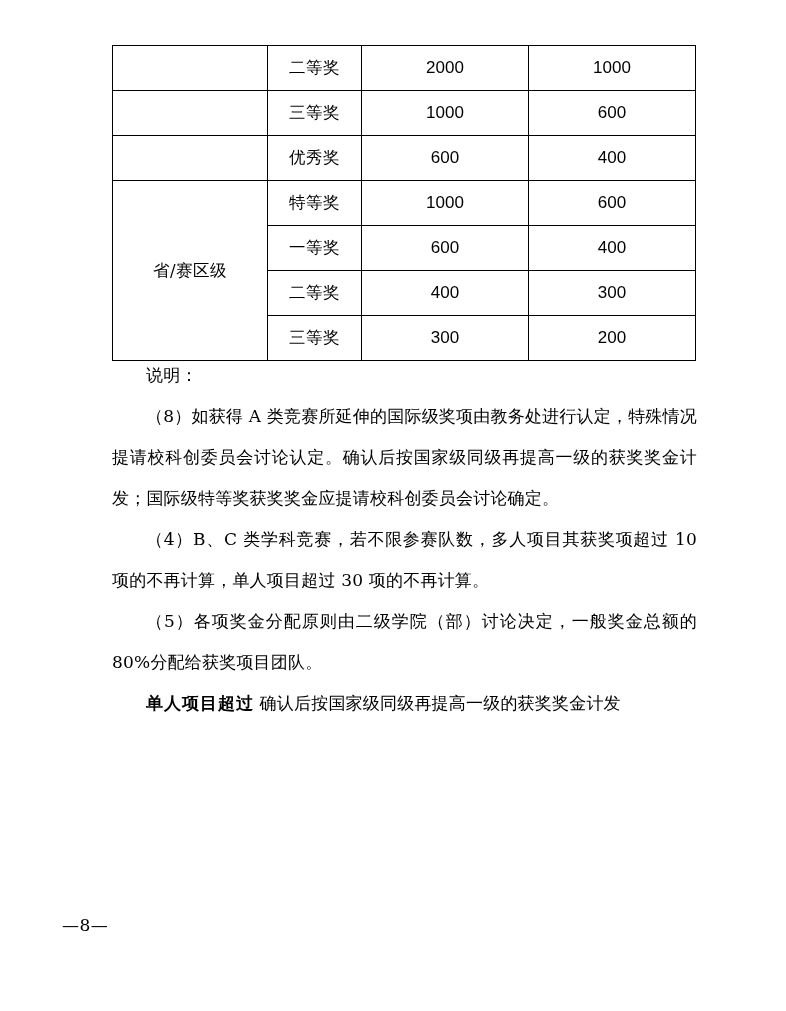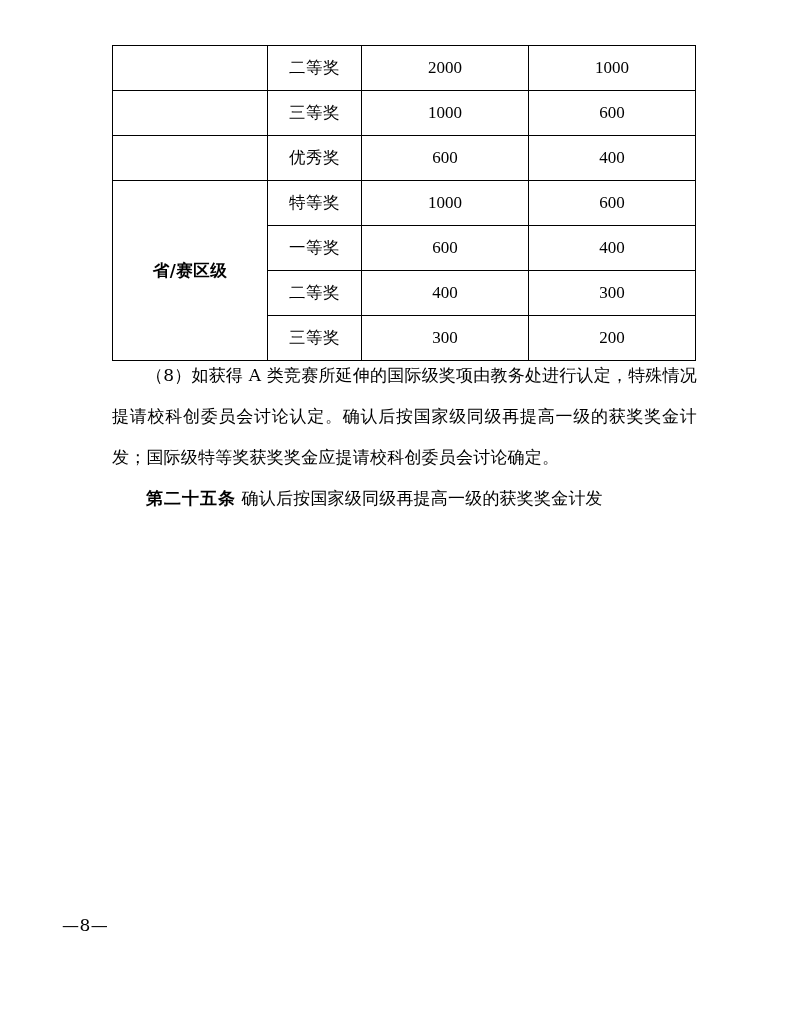--- a/index.html
+++ b/index.html
@@ -33,38 +33,37 @@
   .award-table td {
     border: 1px solid #000000;
     text-align: center;
     vertical-align: middle;
     height: 42px;
     font-size: 16.5px;
     font-family: "DejaVu Serif", "Liberation Serif", serif;
     letter-spacing: 0.5px;
   }
   .award-table td.num {
-    font-family: Liberation Serif, serif;
+    font-family: Liberation Sans, sans-serif;
     font-size: 17px;
     letter-spacing: 0;
   }
   .col-cat { width: 155px; }
   .col-lvl { width: 94px; }
   .col-a   { width: 167px; }
   .col-b   { width: 167px; }
   .cell-blank {
     border-left: 1px solid #000000;
     border-right: 1px solid #000000;
     border-top: none;
     border-bottom: none;
   }
   .cat-cell {
     font-size: 16.5px;
     letter-spacing: 1px;
-    font-weight: bold;
   }
   
   .body-text {
     position: absolute;
     left: 112px;
     top: 355px;
     width: 585px;
   }
   .para {
     font-size: 17px;
@@ -137,19 +136,22 @@
       </tr>
       <tr>
         <td>三等奖</td>
         <td class="num">300</td>
         <td class="num">200</td>
       </tr>
     </tbody>
   </table>
 
   <div class="body-text">
+    <p class="para indent-1">说明：</p>
     <p class="para indent-1">（8）如获得 A 类竞赛所延伸的国际级奖项由教务处进行认定，特殊情况提请校科创委员会讨论认定。确认后按国家级同级再提高一级的获奖奖金计发；国际级特等奖获奖奖金应提请校科创委员会讨论确定。</p>
-    <p class="para indent-1"><span class="bold-head">第二十五条</span><span> 确认后按国家级同级再提高一级的获奖奖金计发</span></p>
+    <p class="para indent-1">（4）B、C 类学科竞赛，若不限参赛队数，多人项目其获奖项超过 10 项的不再计算，单人项目超过 30 项的不再计算。</p>
+    <p class="para indent-1">（5）各项奖金分配原则由二级学院（部）讨论决定，一般奖金总额的 80%分配给获奖项目团队。</p>
+    <p class="para indent-1"><span class="bold-head">单人项目超过</span><span> 确认后按国家级同级再提高一级的获奖奖金计发</span></p>
   </div>
 
   <div class="footer">—8—</div>
 
 </div>
 
 </body></html>

